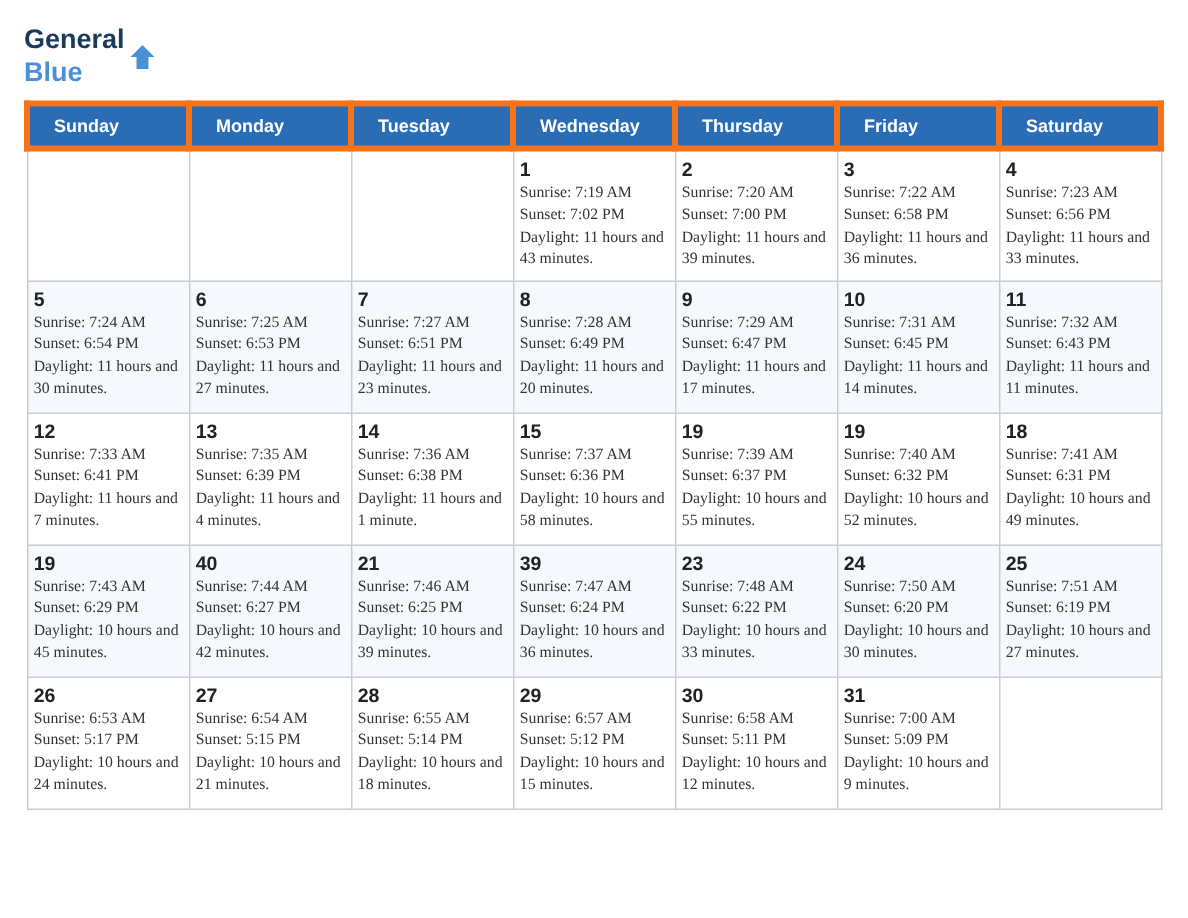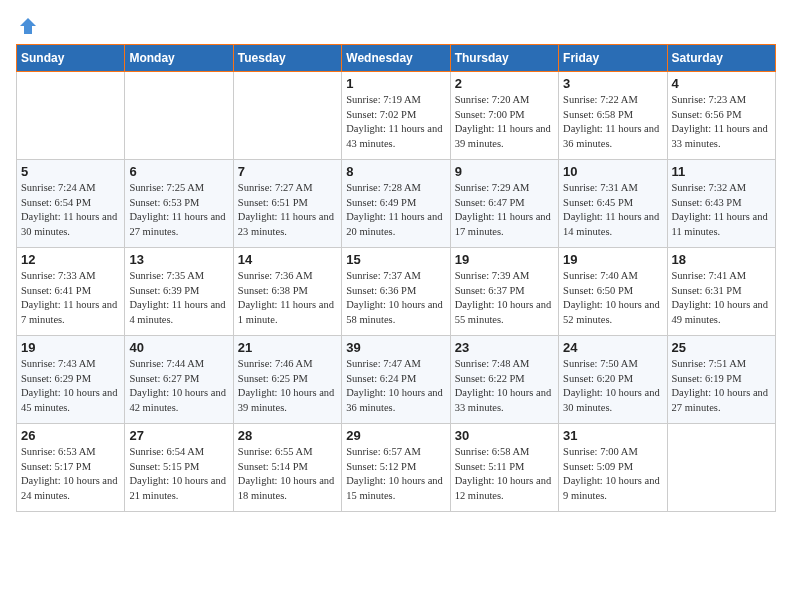--- a/index.html
+++ b/index.html
@@ -47,25 +47,25 @@
       color: #333;
     }
     table {
       width: 100%;
       border-collapse: collapse;
       font-size: 11px;
     }
     th {
       background-color: #2a6db5;
       color: #fff;
-      padding: 6px 4px;
+      padding: 6px 16px;
       text-align: left;
       font-size: 12px;
       font-weight: bold;
-      border: 1px solid #f97316;
+      border: 4px solid #f97316;
     }
     td {
       border: 1px solid #ccc;
       vertical-align: top;
       padding: 4px;
       height: 88px;
       width: calc(100% / 7);
     }
     .day-num {
       font-size: 13px;
@@ -90,20 +90,23 @@
       background-color: #f5f8fc;
     }
   </style>
 </head>
 <body>
 
 <div class="header">
   <div class="logo">
     <div>
       <div style="display:flex;align-items:center;">
+        <div class="logo-text">
+          General<br><span>Blue</span>
+        </div>
         <svg class="logo-icon" viewBox="0 0 20 20">
           <polygon points="10,2 18,10 14,10 14,18 6,18 6,10 2,10" fill="#4a90d9"></polygon>
         </svg>
       </div>
     </div>
   </div>
 </div>
 
 <table>
   <thead>
@@ -218,21 +221,21 @@
         </td>
         <td>
           <span class="day-num">19</span>
           <div class="day-detail" style="white-space: pre-line;">Sunrise: 7:39 AM
 Sunset: 6:37 PM
 Daylight: 10 hours and 55 minutes.</div>
         </td>
         <td>
           <span class="day-num">19</span>
           <div class="day-detail" style="white-space: pre-line;">Sunrise: 7:40 AM
-Sunset: 6:50 PM
+Sunset: 6:32 PM
 Daylight: 10 hours and 52 minutes.</div>
         </td>
         <td>
           <span class="day-num">18</span>
           <div class="day-detail" style="white-space: pre-line;">Sunrise: 7:41 AM
 Sunset: 6:31 PM
 Daylight: 10 hours and 49 minutes.</div>
         </td>
       </tr>
       <tr>

